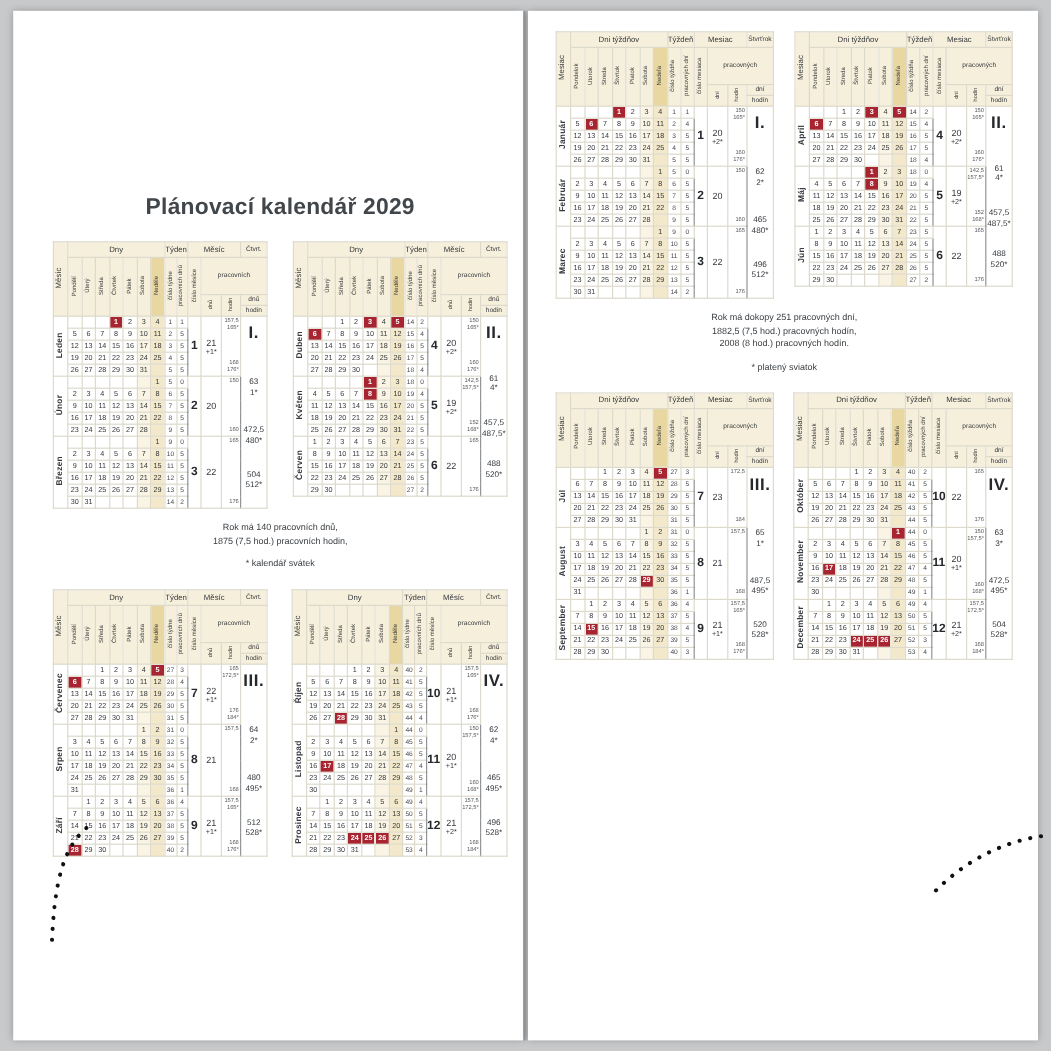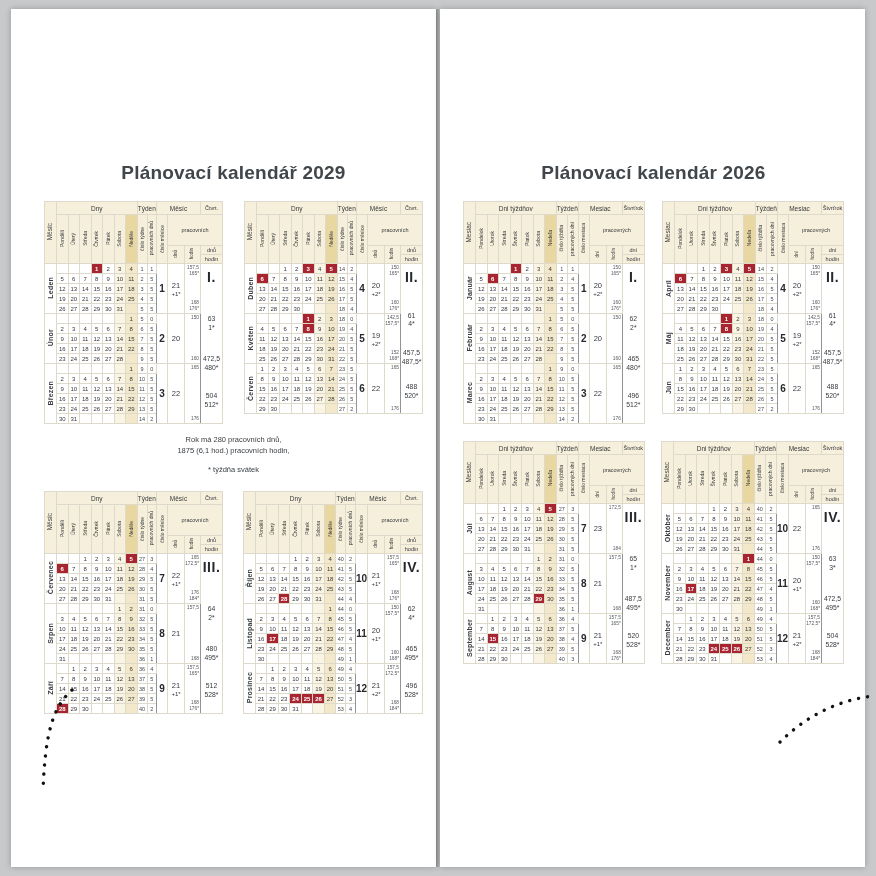--- a/index.html
+++ b/index.html
@@ -626,24 +626,24 @@
               <td class="dc sat"></td>
               <td class="dc sun"></td>
               <td class="wk sl">27</td>
               <td class="wk">2</td>
             </tr>
           </tbody>
         </table>
       </div>
   </div>
   <div class="yearnote">
-    <div>Rok má 280 pracovních dnů,</div>
-    <div>1875 (6,1 hod.) pracovních hodin,</div>
+    <div>Rok má 140 pracovních dnů,</div>
+    <div>1875 (7,5 hod.) pracovních hodin,</div>
   </div>
-  <div class="footnote">* týždňa svátek</div>
+  <div class="footnote">* kalendář svátek</div>
   <div class="trow">
     <div>
         <table class="qt">
           <colgroup>
             <col style="width: 12px;">
             <col style="width: 11.5px;">
             <col style="width: 11.5px;">
             <col style="width: 11.5px;">
             <col style="width: 11.5px;">
             <col style="width: 11.5px;">
@@ -1214,21 +1214,20 @@
               <td class="wk sl">53</td>
               <td class="wk">4</td>
             </tr>
           </tbody>
         </table>
       </div>
   </div>
 </div>
 
 <div class="page right">
-  <h1 class="title">Plánovací kalendár 2026</h1>
   <div class="trow">
     <div>
         <table class="qt">
           <colgroup>
             <col style="width: 12px;">
             <col style="width: 11.5px;">
             <col style="width: 11.5px;">
             <col style="width: 11.5px;">
             <col style="width: 11.5px;">
             <col style="width: 11.5px;">
@@ -1779,20 +1778,26 @@
               <td class="dc"></td>
               <td class="dc sat"></td>
               <td class="dc sun"></td>
               <td class="wk sl">27</td>
               <td class="wk">2</td>
             </tr>
           </tbody>
         </table>
       </div>
   </div>
+  <div class="yearnote">
+    <div>Rok má dokopy 251 pracovných dní,</div>
+    <div>1882,5 (7,5 hod.) pracovných hodín,</div>
+    <div>2008 (8 hod.) pracovných hodín.</div>
+  </div>
+  <div class="footnote">* platený sviatok</div>
   <div class="trow">
     <div>
         <table class="qt">
           <colgroup>
             <col style="width: 12px;">
             <col style="width: 11.5px;">
             <col style="width: 11.5px;">
             <col style="width: 11.5px;">
             <col style="width: 11.5px;">
             <col style="width: 11.5px;">

